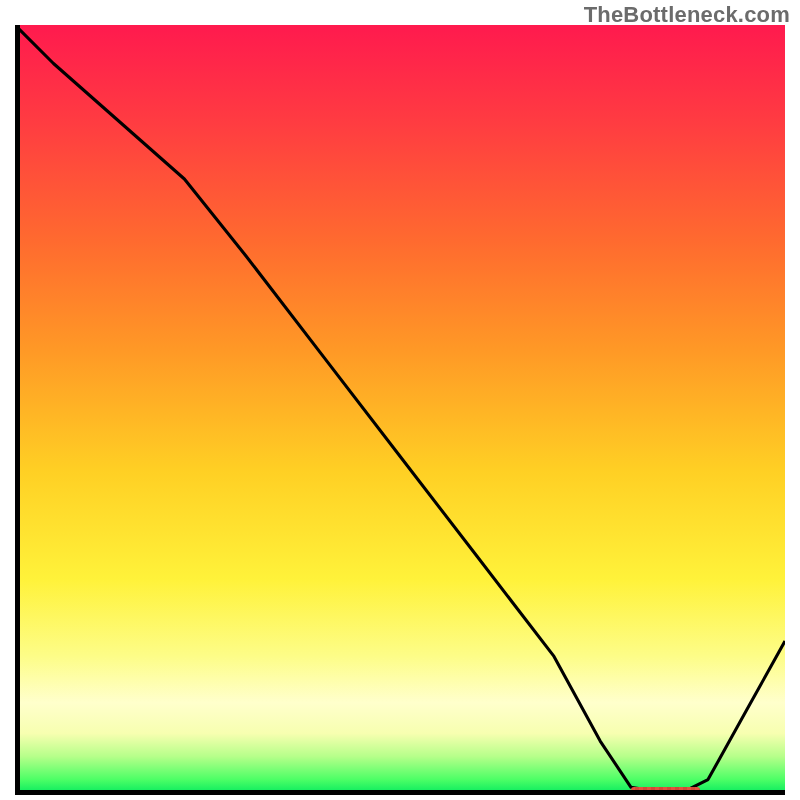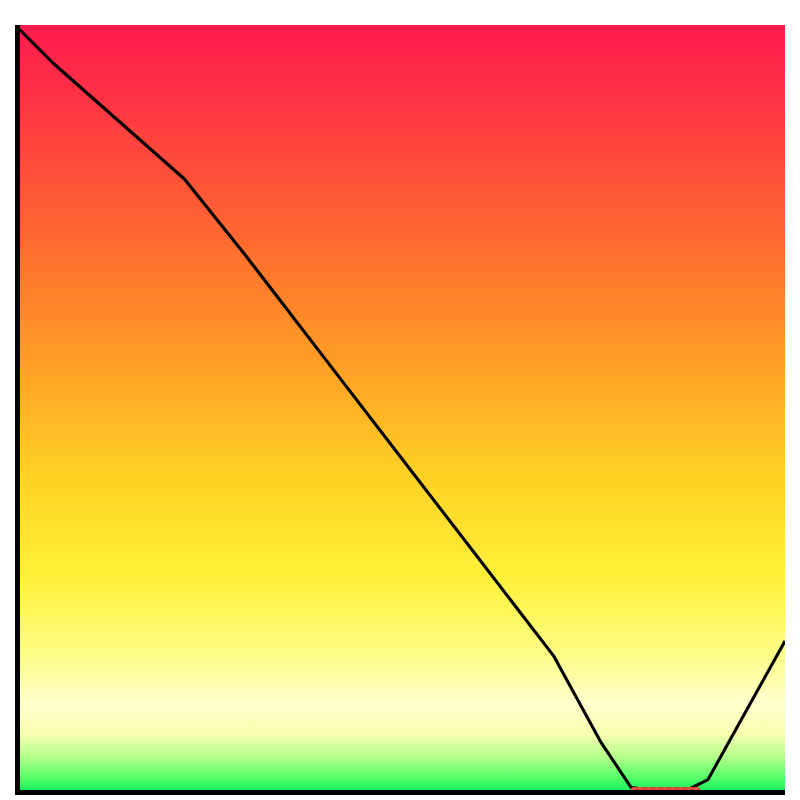--- a/index.html
+++ b/index.html
@@ -83,20 +83,21 @@
       #d24836 4px,
       #d24836 8px
     );
   }
 </style>
 </head>
 <body>
 
 <div class="wrap">
 
+  <div class="attribution">TheBottleneck.com</div>
 
   <div class="plot">
 
     <div class="gradient"></div>
 
     <svg class="curve" viewBox="0 0 100 100" preserveAspectRatio="none">
       <path fill="none" stroke="#000000" stroke-width="0.4" stroke-linejoin="round" d="M0.00 0.00 L5.00 5.00 L22.00 20.00 L30.00 30.00 L40.00 43.00 L50.00 56.00 L60.00 69.00 L70.00 82.00 L76.00 93.00 L80.00 99.00 L86.00 100.00 L90.00 98.00 L95.00 89.00 L100.00 80.00"></path>
     </svg>
 
     <div class="marker" style="left: 616px; width: 69.3px; top: 762.15px;"></div>

